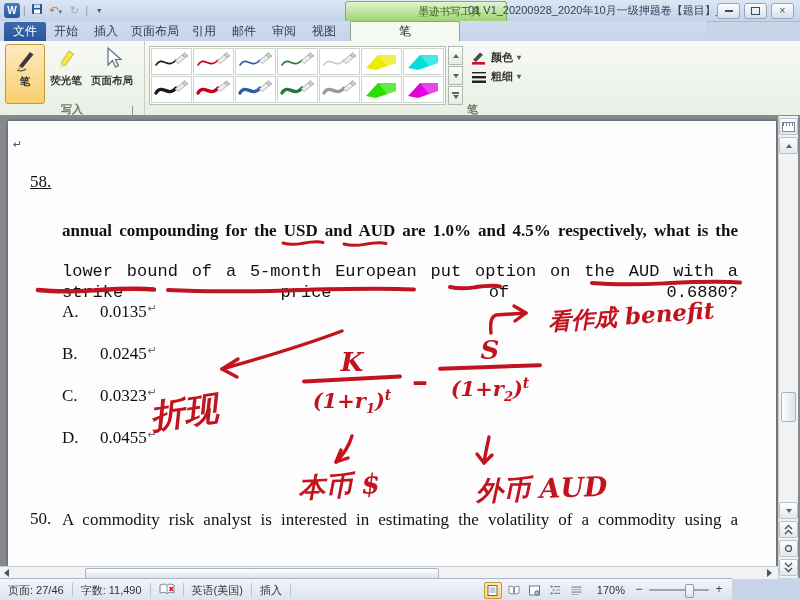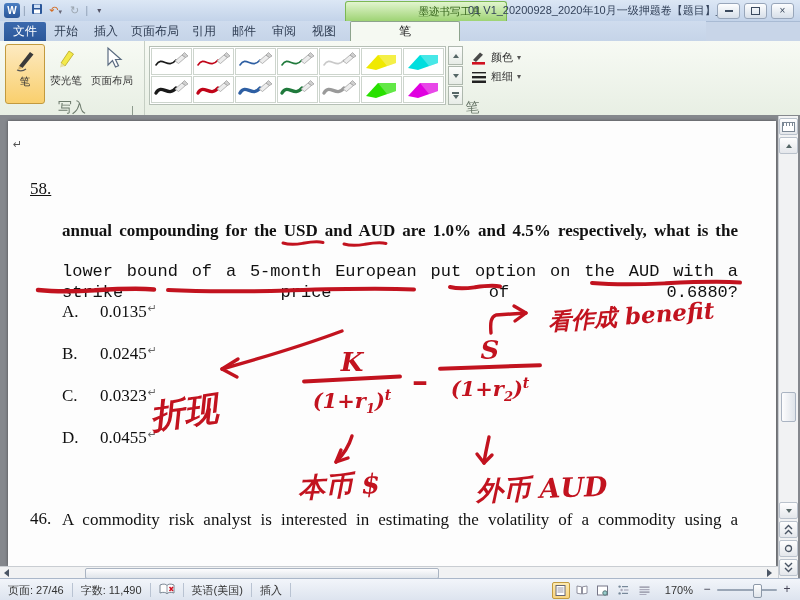--- a/index.html
+++ b/index.html
@@ -35,22 +35,22 @@
   .tab{height:19px;line-height:19px;text-align:center;font-size:12px;color:#2e3c52;}
   .tab.file{width:42px;background:linear-gradient(#3b69ad,#2b579a);color:#fff;border-radius:2px 2px 0 0;margin-left:4px;}
   .tab.t{width:40px;}
   .tab.wide{width:58px;}
   .tab.pen-active{width:108px;background:#f5f9f2;border:1px solid #8da38d;border-bottom:none;
     border-radius:2px 2px 0 0;color:#222;margin-left:6px;}
 
   
   .ribbon{position:absolute;top:41px;left:0;width:800px;height:74px;
     background:linear-gradient(#f7faf4,#e8efe4);border-bottom:1px solid #9fb0a4;display:flex;}
-  .rgroup{position:relative;height:100%;border-right:1px solid #c6cfc4;padding:3px 12px 0 4px;}
-  .rg-label{position:absolute;bottom:1px;left:0;right:0;text-align:center;font-size:14px;color:#6c7a6c;}
+  .rgroup{position:relative;height:100%;border-right:1px solid #c6cfc4;padding:3px 12px 0 4px;font-weight:bold;}
+  .rg-label{position:absolute;bottom:1px;left:0;right:0;text-align:center;font-size:11px;color:#6c7a6c;}
   .rg-body{display:flex;align-items:flex-start;}
   .bigbtn{width:38px;height:56px;margin:0 1px;border-radius:3px;display:flex;flex-direction:column;
     align-items:center;justify-content:flex-start;padding-top:2px;}
   .bigbtn.wide4{width:50px;}
   .bigbtn .blabel{font-size:10.5px;color:#333;margin-top:2px;white-space:nowrap;}
   .bigbtn.selected{background:linear-gradient(#fdeac1,#f9cf6d);border:1px solid #c29a3e;}
   .launcher{position:absolute;right:2px;bottom:2px;width:9px;height:9px;border-left:1px solid #8d9a8d;
     border-bottom:1px solid #8d9a8d;}
   
   .gallery{display:grid;grid-template-columns:repeat(7,41px);grid-auto-rows:27px;gap:1px;
@@ -114,21 +114,21 @@
   .ruler-ic{width:11px;height:8px;border:1px solid #7b8794;background:#fff;
     background-image:repeating-linear-gradient(90deg,#7b8794 0 1px,transparent 1px 3px);background-size:100% 3px;background-repeat:no-repeat;background-position:0 0;}
   .hscroll{position:absolute;left:0;top:566px;width:778px;height:12px;background:#f1f2f3;border-top:1px solid #c9cdd2;}
   .hs-thumb{position:absolute;left:85px;top:1px;width:352px;height:9px;background:linear-gradient(#fdfdfe,#dfe4ea);
     border:1px solid #aab4c2;border-radius:2px;}
   .hs-arrow{position:absolute;top:2px;width:0;height:0;}
   .hs-left{left:4px;border-top:4px solid transparent;border-bottom:4px solid transparent;border-right:5px solid #4a5564;}
   .hs-right{right:6px;border-top:4px solid transparent;border-bottom:4px solid transparent;border-left:5px solid #4a5564;}
 
   
-  .statusbar{position:absolute;left:0;top:578px;width:800px;height:22px;
+  .statusbar{position:absolute;left:0;top:578px;width:732px;height:22px;
     background:linear-gradient(#f2f5fa,#dce3ee);border-top:1px solid #aab7c9;
     display:flex;align-items:center;font-size:11px;color:#333;}
   .st-item{padding:0 8px;white-space:nowrap;}
   .st-sep{width:1px;height:14px;background:#b9c3d2;}
   .st-right{margin-left:auto;display:flex;align-items:center;gap:3px;padding-right:6px;}
   .viewbtn{width:16px;height:15px;border:1px solid transparent;border-radius:2px;
     display:flex;align-items:center;justify-content:center;}
   .viewbtn.sel{background:linear-gradient(#fdeab0,#f8d37e);border-color:#c29a3e;}
   .zoomtxt{font-size:11px;color:#333;margin:0 4px 0 8px;}
   .zbtn{width:14px;height:14px;text-align:center;line-height:13px;font-size:12px;color:#445;}
@@ -345,21 +345,21 @@
       </div>
       <div class="rg-label">笔</div>
     </div>
   </div>
 
   <div class="docarea"></div>
   <div class="page"></div>
 
   <span class="top-pmark serif">↵</span>
 
-  <div class="qnum serif" style="top:179px;text-decoration:underline;">58.</div>
+  <div class="qnum serif" style="top:172px;text-decoration:underline;">58.</div>
   <div class="qline serif" style="top:220px;font-weight:bold;">annual compounding for the USD and AUD are 1.0% and 4.5% respectively, what is the</div>
   <div class="qline serif" style="top:261px;font-family:Liberation Mono, monospace;">lower bound of a 5-month European put option on the AUD with a strike price of 0.6880?</div>
 
   <div class="optrow serif" style="top:302px;">
     <span class="olabel">A.</span>
     <span>0.0135</span>
     <span class="pmark">↵</span>
   </div>
   <div class="optrow serif" style="top:344px;">
     <span class="olabel">B.</span>
@@ -370,21 +370,21 @@
     <span class="olabel">C.</span>
     <span>0.0323</span>
     <span class="pmark">↵</span>
   </div>
   <div class="optrow serif" style="top:428px;">
     <span class="olabel">D.</span>
     <span>0.0455</span>
     <span class="pmark">↵</span>
   </div>
 
-  <div class="qnum serif" style="top:509px;">46.</div>
+  <div class="qnum serif" style="top:509px;">50.</div>
   <div class="qline serif" style="top:509px;">A commodity risk analyst is interested in estimating the volatility of a commodity using a</div>
 
 
   <div class="hand discount">折现</div>
   <div class="hand benefit">看作成 benefit</div>
   <div class="hand domestic">本币 $</div>
   <div class="hand foreign">外币 AUD</div>
 
   <div class="frac frac1">
     <div class="num">K</div>

